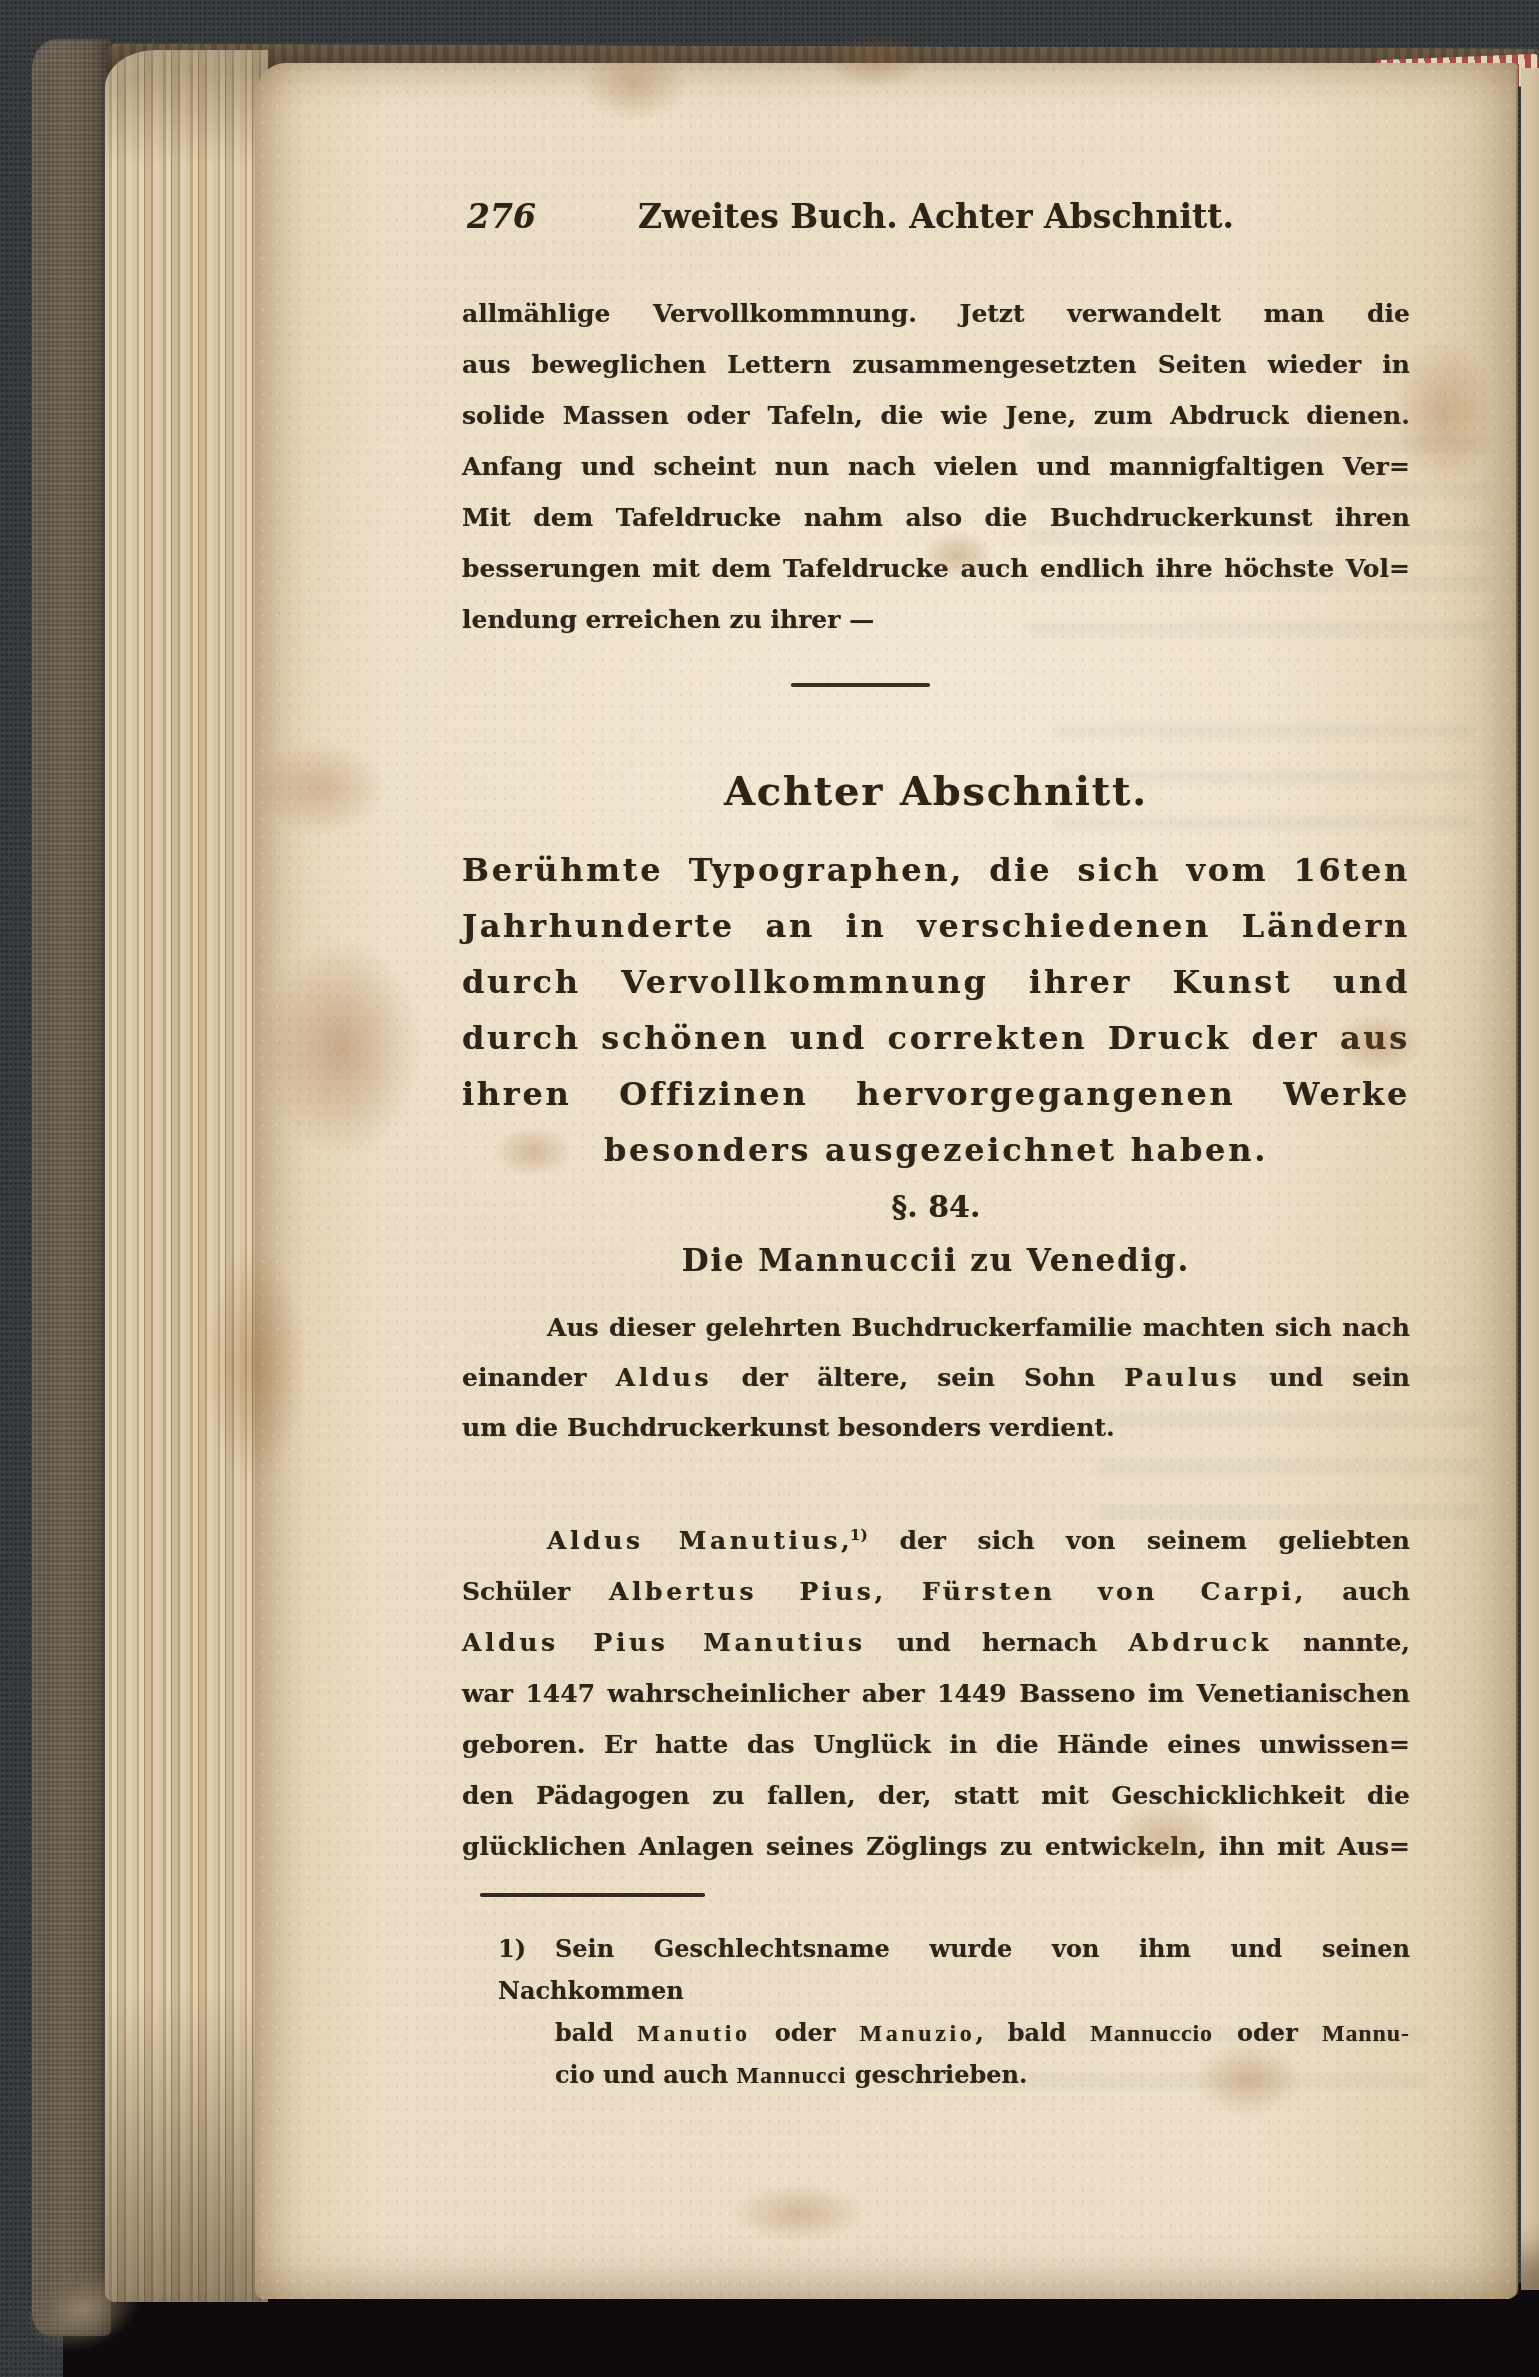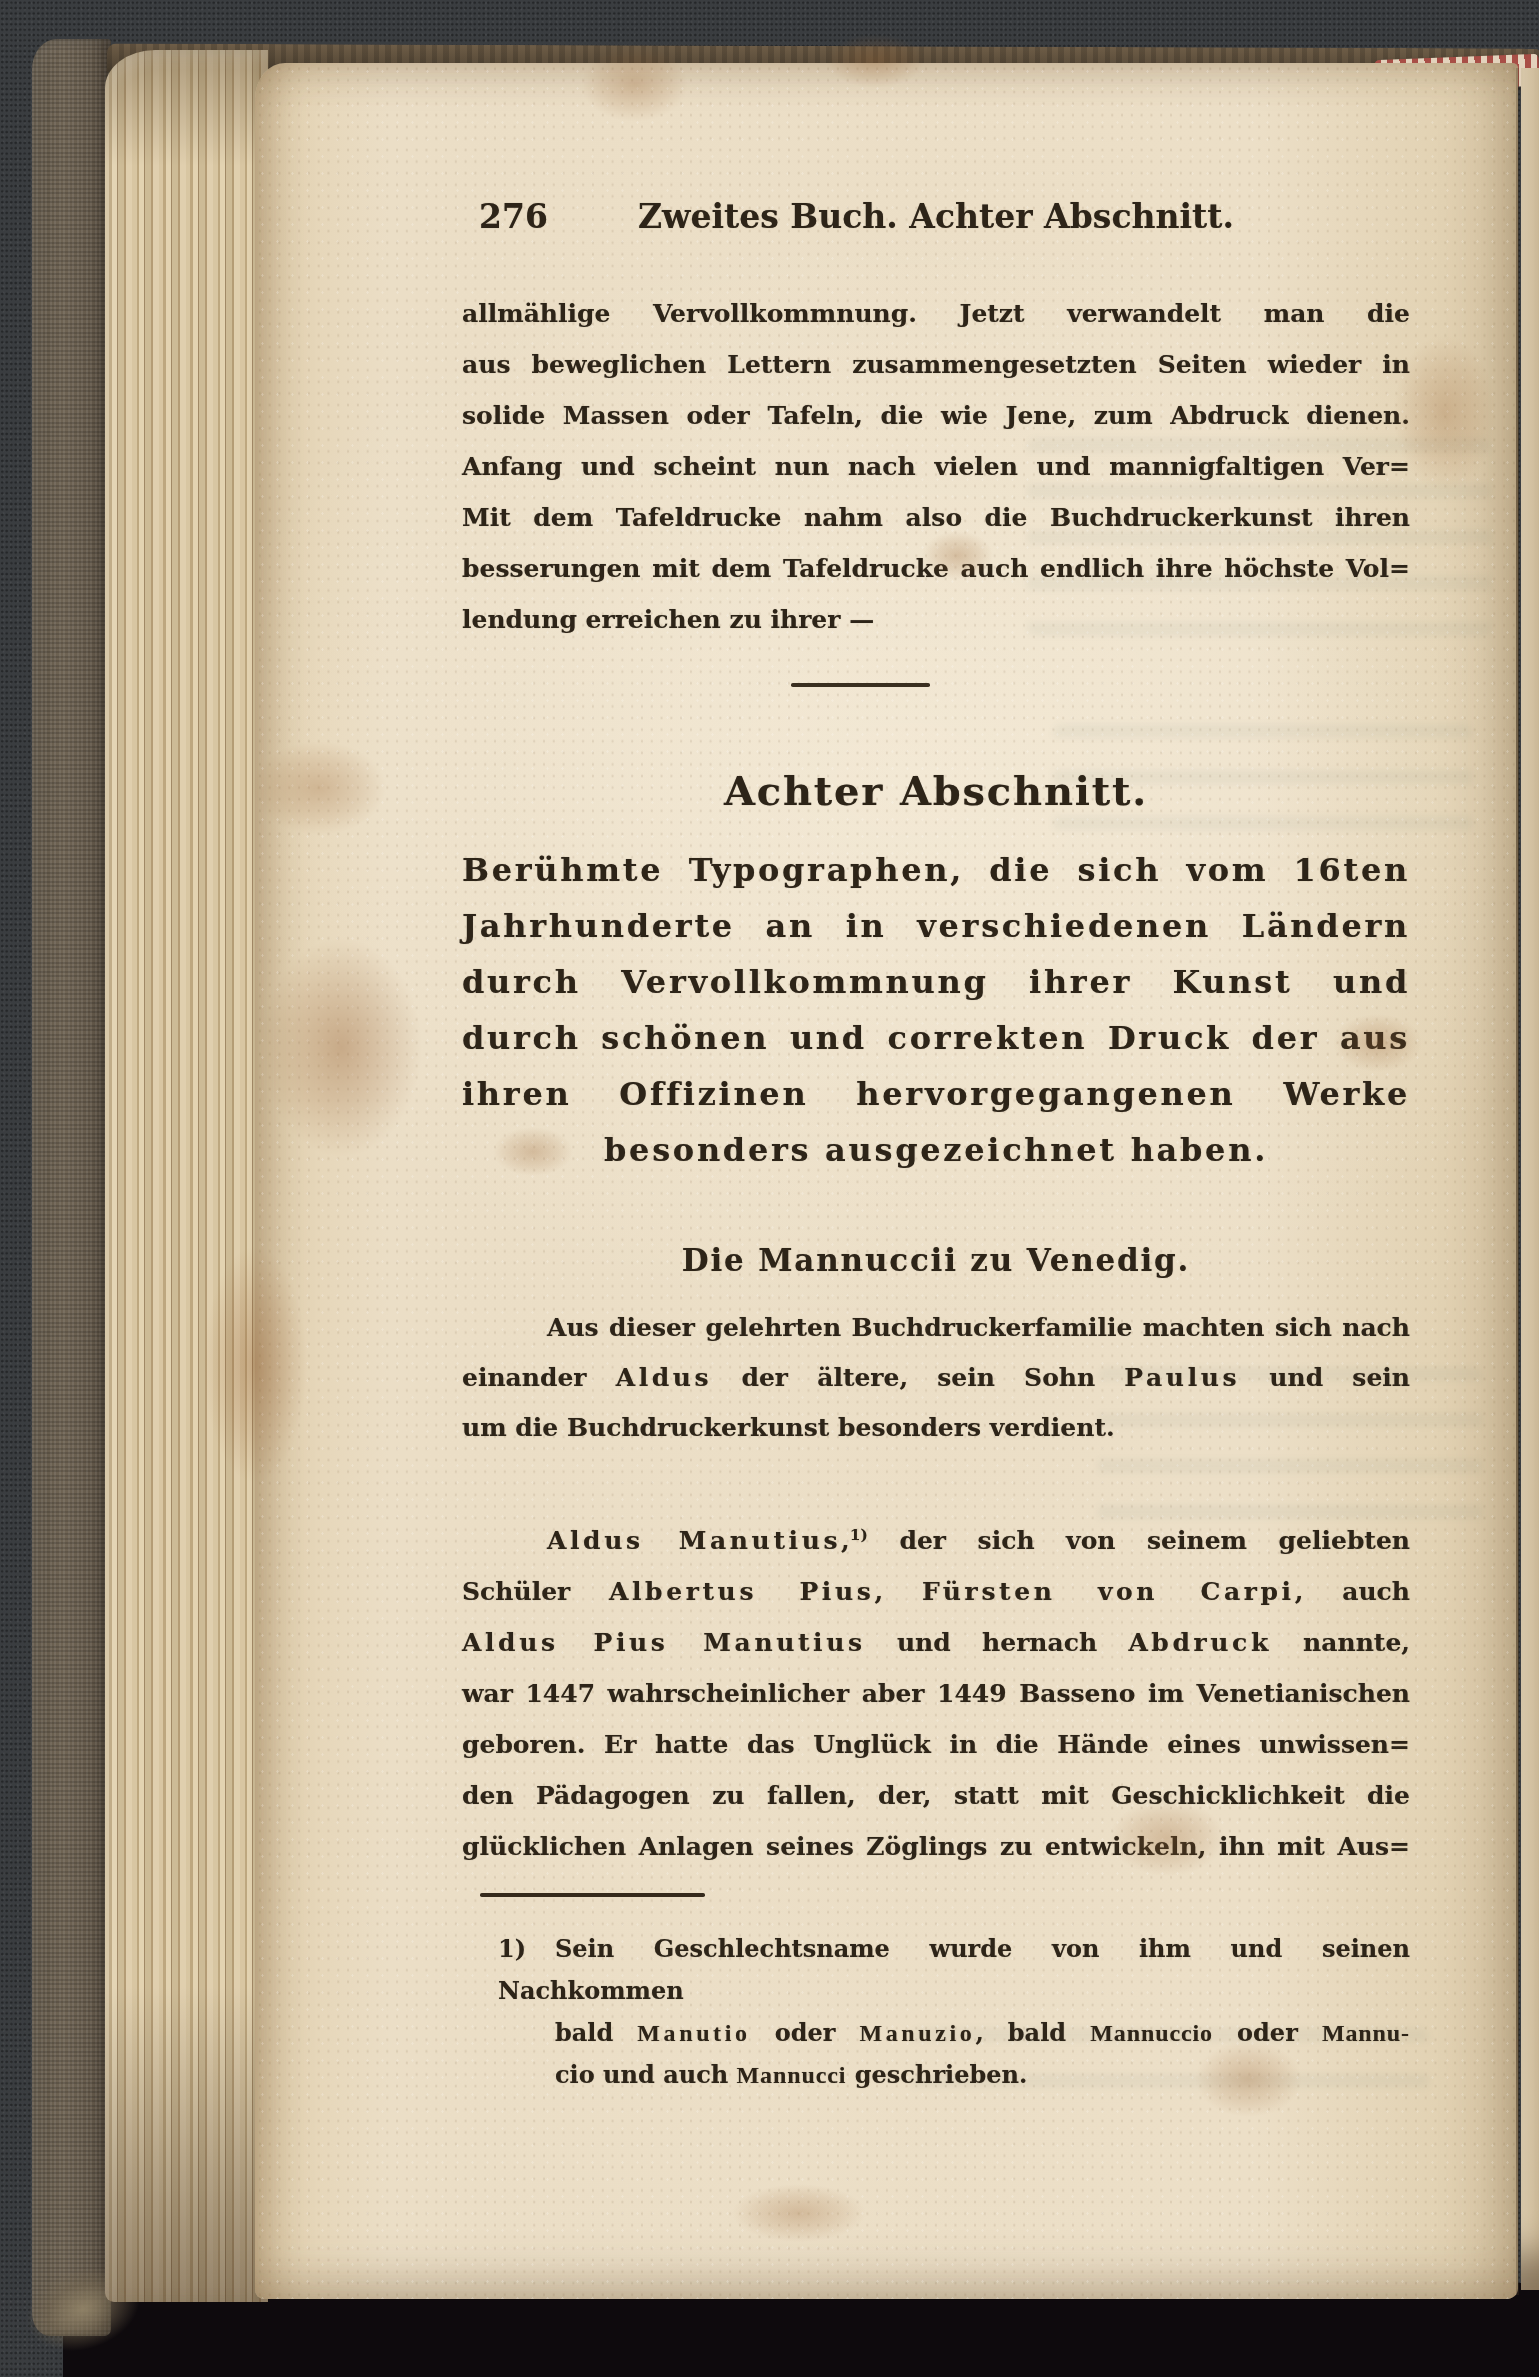--- a/index.html
+++ b/index.html
@@ -93,21 +93,21 @@
   .s11{left:732px;top:2184px;width:134px;height:58px;} .s12{left:922px;top:531px;width:71px;height:49px;}
   
   .textcol { position:absolute; left:207px; top:0; width:948px; height:100%; z-index:3;
     color:#2d2418; font-weight:700; font-size:25px;
     text-shadow:0 0 0.9px rgba(45,36,24,.42); }
   .textcol > * { position:absolute; width:100%; }
   .ln { line-height:51px; text-align:justify; text-align-last:justify; }
   .ln.last { text-align-last:left; }
   .ln.c { text-align:center; text-align-last:center; }
   .running-head { top:134px; text-align:center; font-size:33px; }
-  .pnum { position:absolute; left:17px; top:0; }
+  .pnum { position:absolute; left:5px; top:0;font-style:italic; }
   .p1 { top:225px; }
   .rule-center { top:620px; left:329px; width:139px; height:3.6px; background:#3a2f20; border-radius:1.8px; }
   .sect { top:704px; text-align:center; font-size:40px; letter-spacing:1.8px; font-weight:700; }
   .subtitle { top:779px; }
   .subtitle .ln { line-height:56px; font-size:32px; letter-spacing:2.7px; }
   .pmark { top:1122px; text-align:center; font-size:30px; line-height:43px; }
   .subhead { top:1179px; text-align:center; font-size:31px; letter-spacing:1.8px; }
   .p2 { top:1240px; } .p2 .ln { line-height:50px; }
   .p3 { top:1452px; }
   .ind { padding-left:85px; }
@@ -162,20 +162,21 @@
 
       <div class="subtitle">
         <div class="ln">Berühmte Typographen, die sich vom 16ten</div>
         <div class="ln">Jahrhunderte an in verschiedenen Ländern</div>
         <div class="ln">durch Vervollkommnung ihrer Kunst und</div>
         <div class="ln">durch schönen und correkten Druck der aus</div>
         <div class="ln">ihren Offizinen hervorgegangenen Werke</div>
         <div class="ln c">besonders ausgezeichnet haben.</div>
       </div>
 
+      <div class="pmark">§. 84.</div>
       <div class="subhead">Die Mannuccii zu Venedig.</div>
 
       <div class="p2">
         <div class="ln ind">Aus dieser gelehrten Buchdruckerfamilie machten sich nach</div>
         <div class="ln"><span>einander </span><span class="spname">Aldus</span><span> der ältere, sein Sohn </span><span class="spname">Paulus</span><span> und sein</span></div>
         <div class="ln last">um die Buchdruckerkunst besonders verdient.</div>
       </div>
 
       <div class="p3">
         <div class="ln ind"><span class="spname">Aldus Manutius</span><span>,</span><sup class="fnref">1)</sup><span> der sich von seinem geliebten</span></div>

